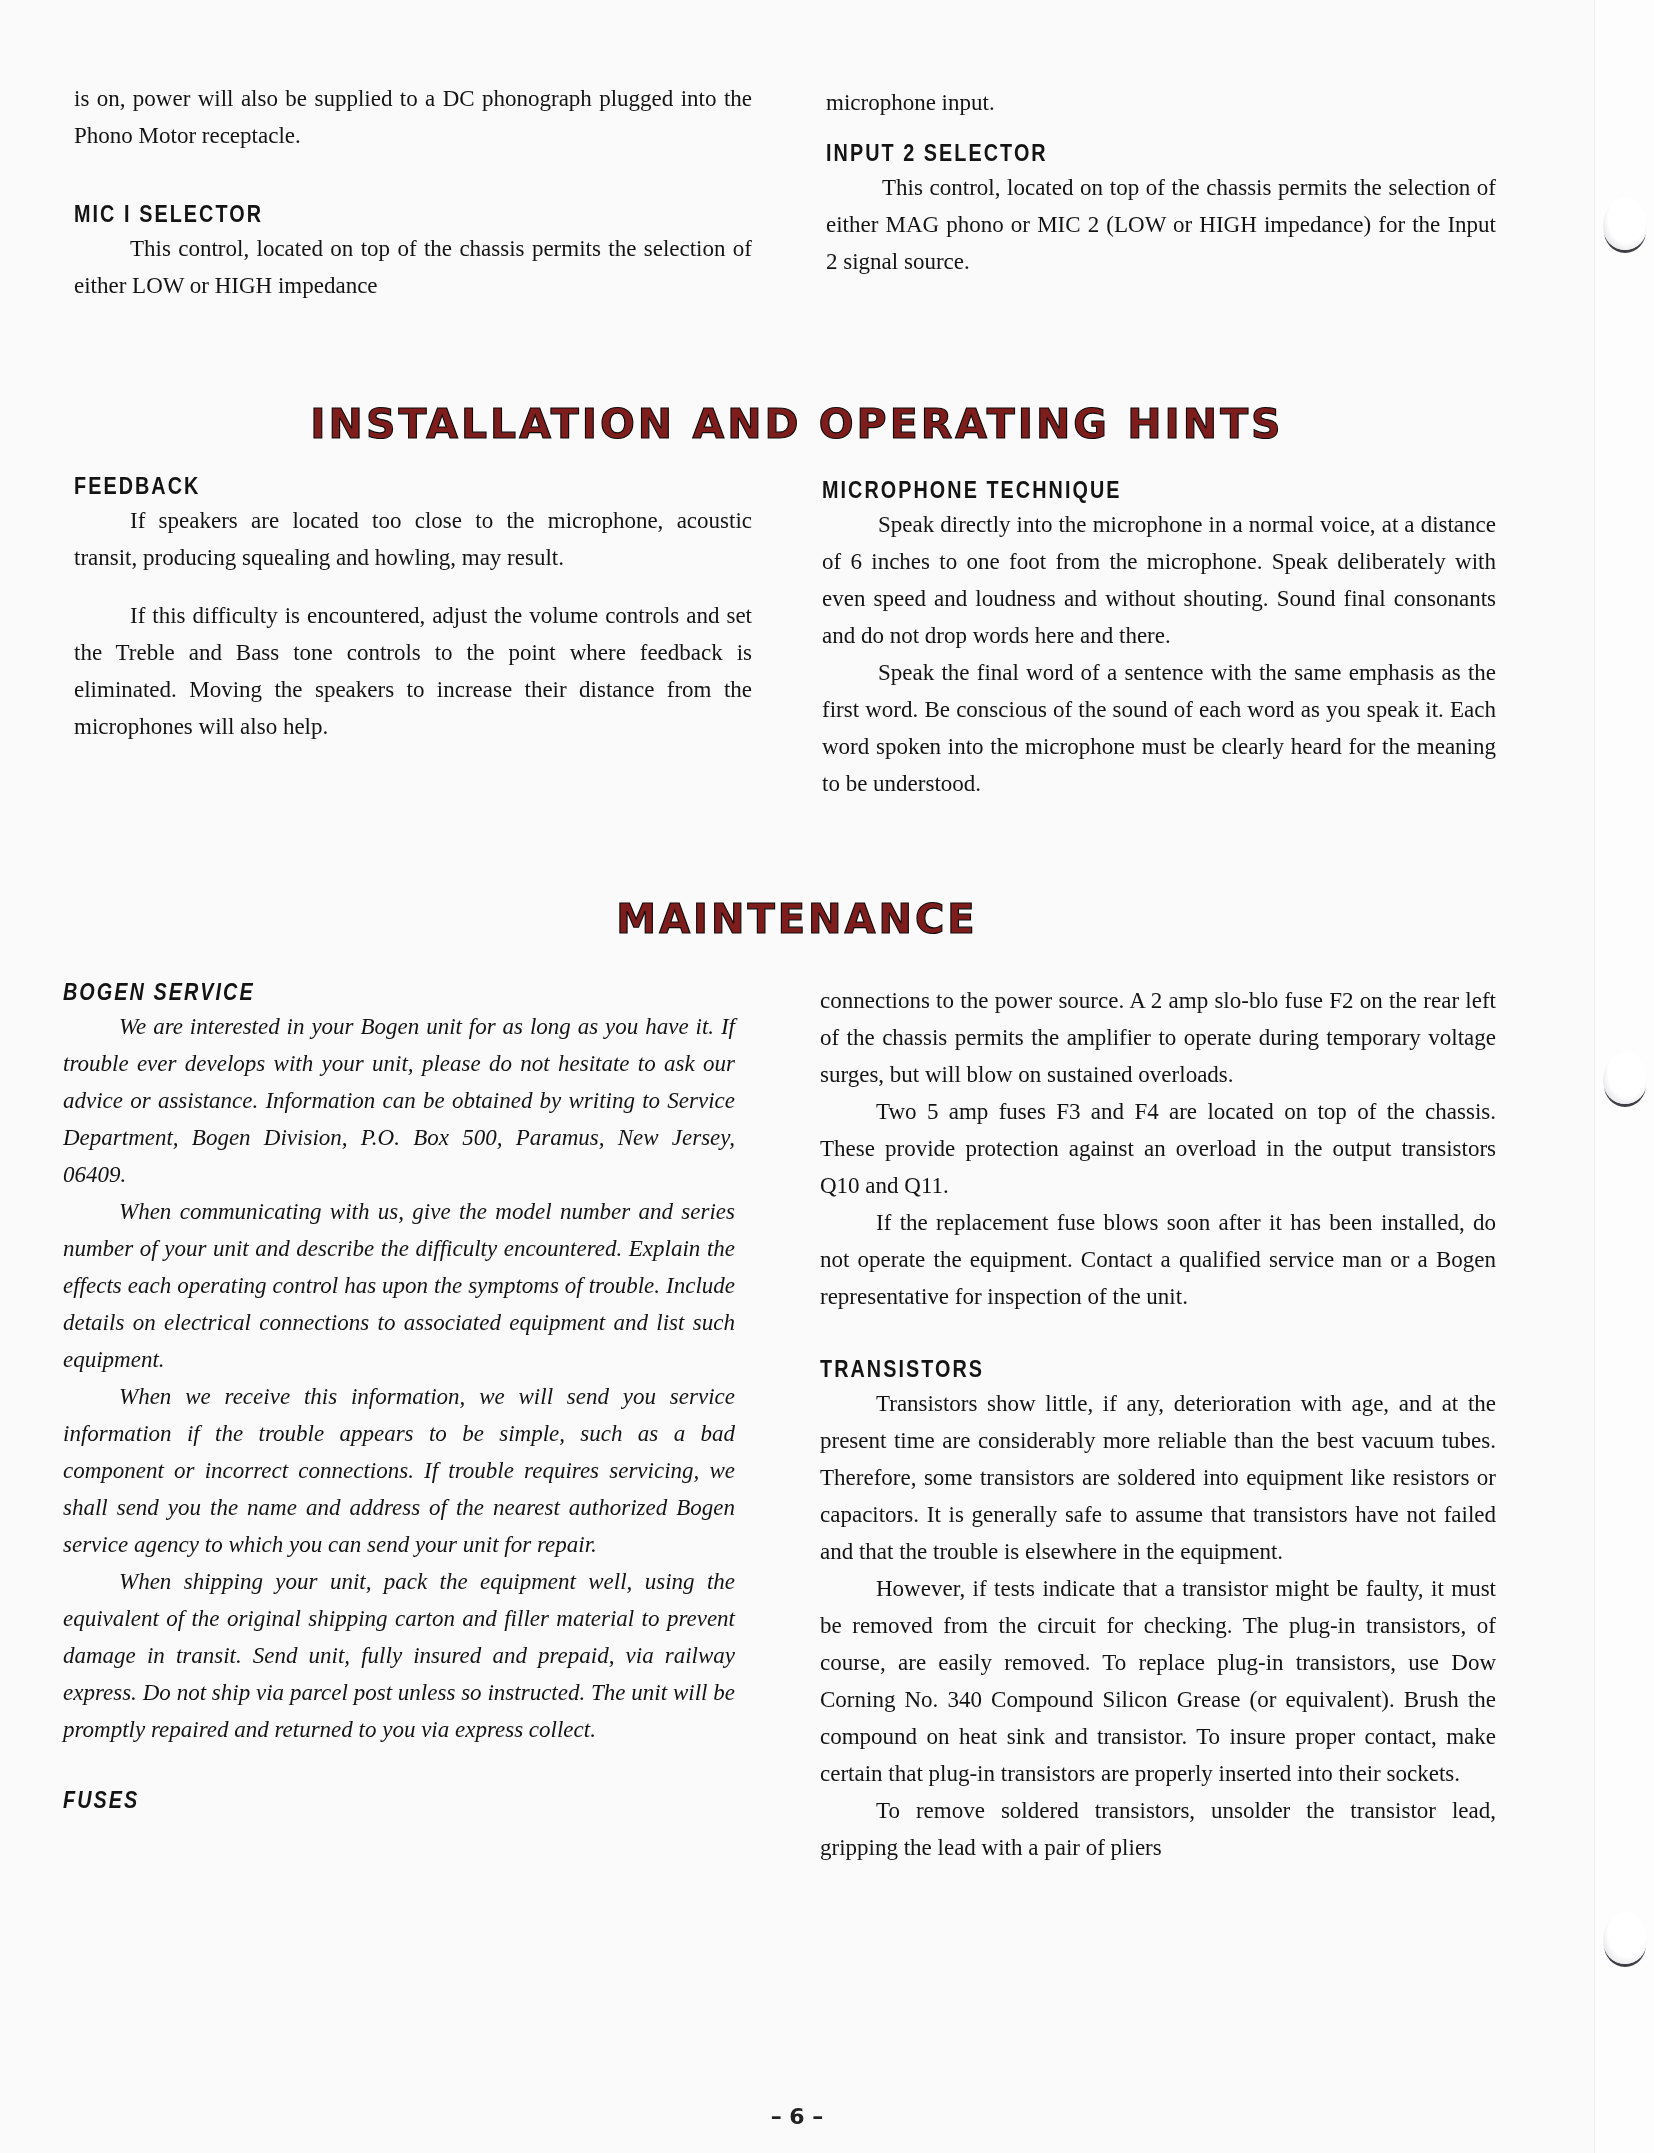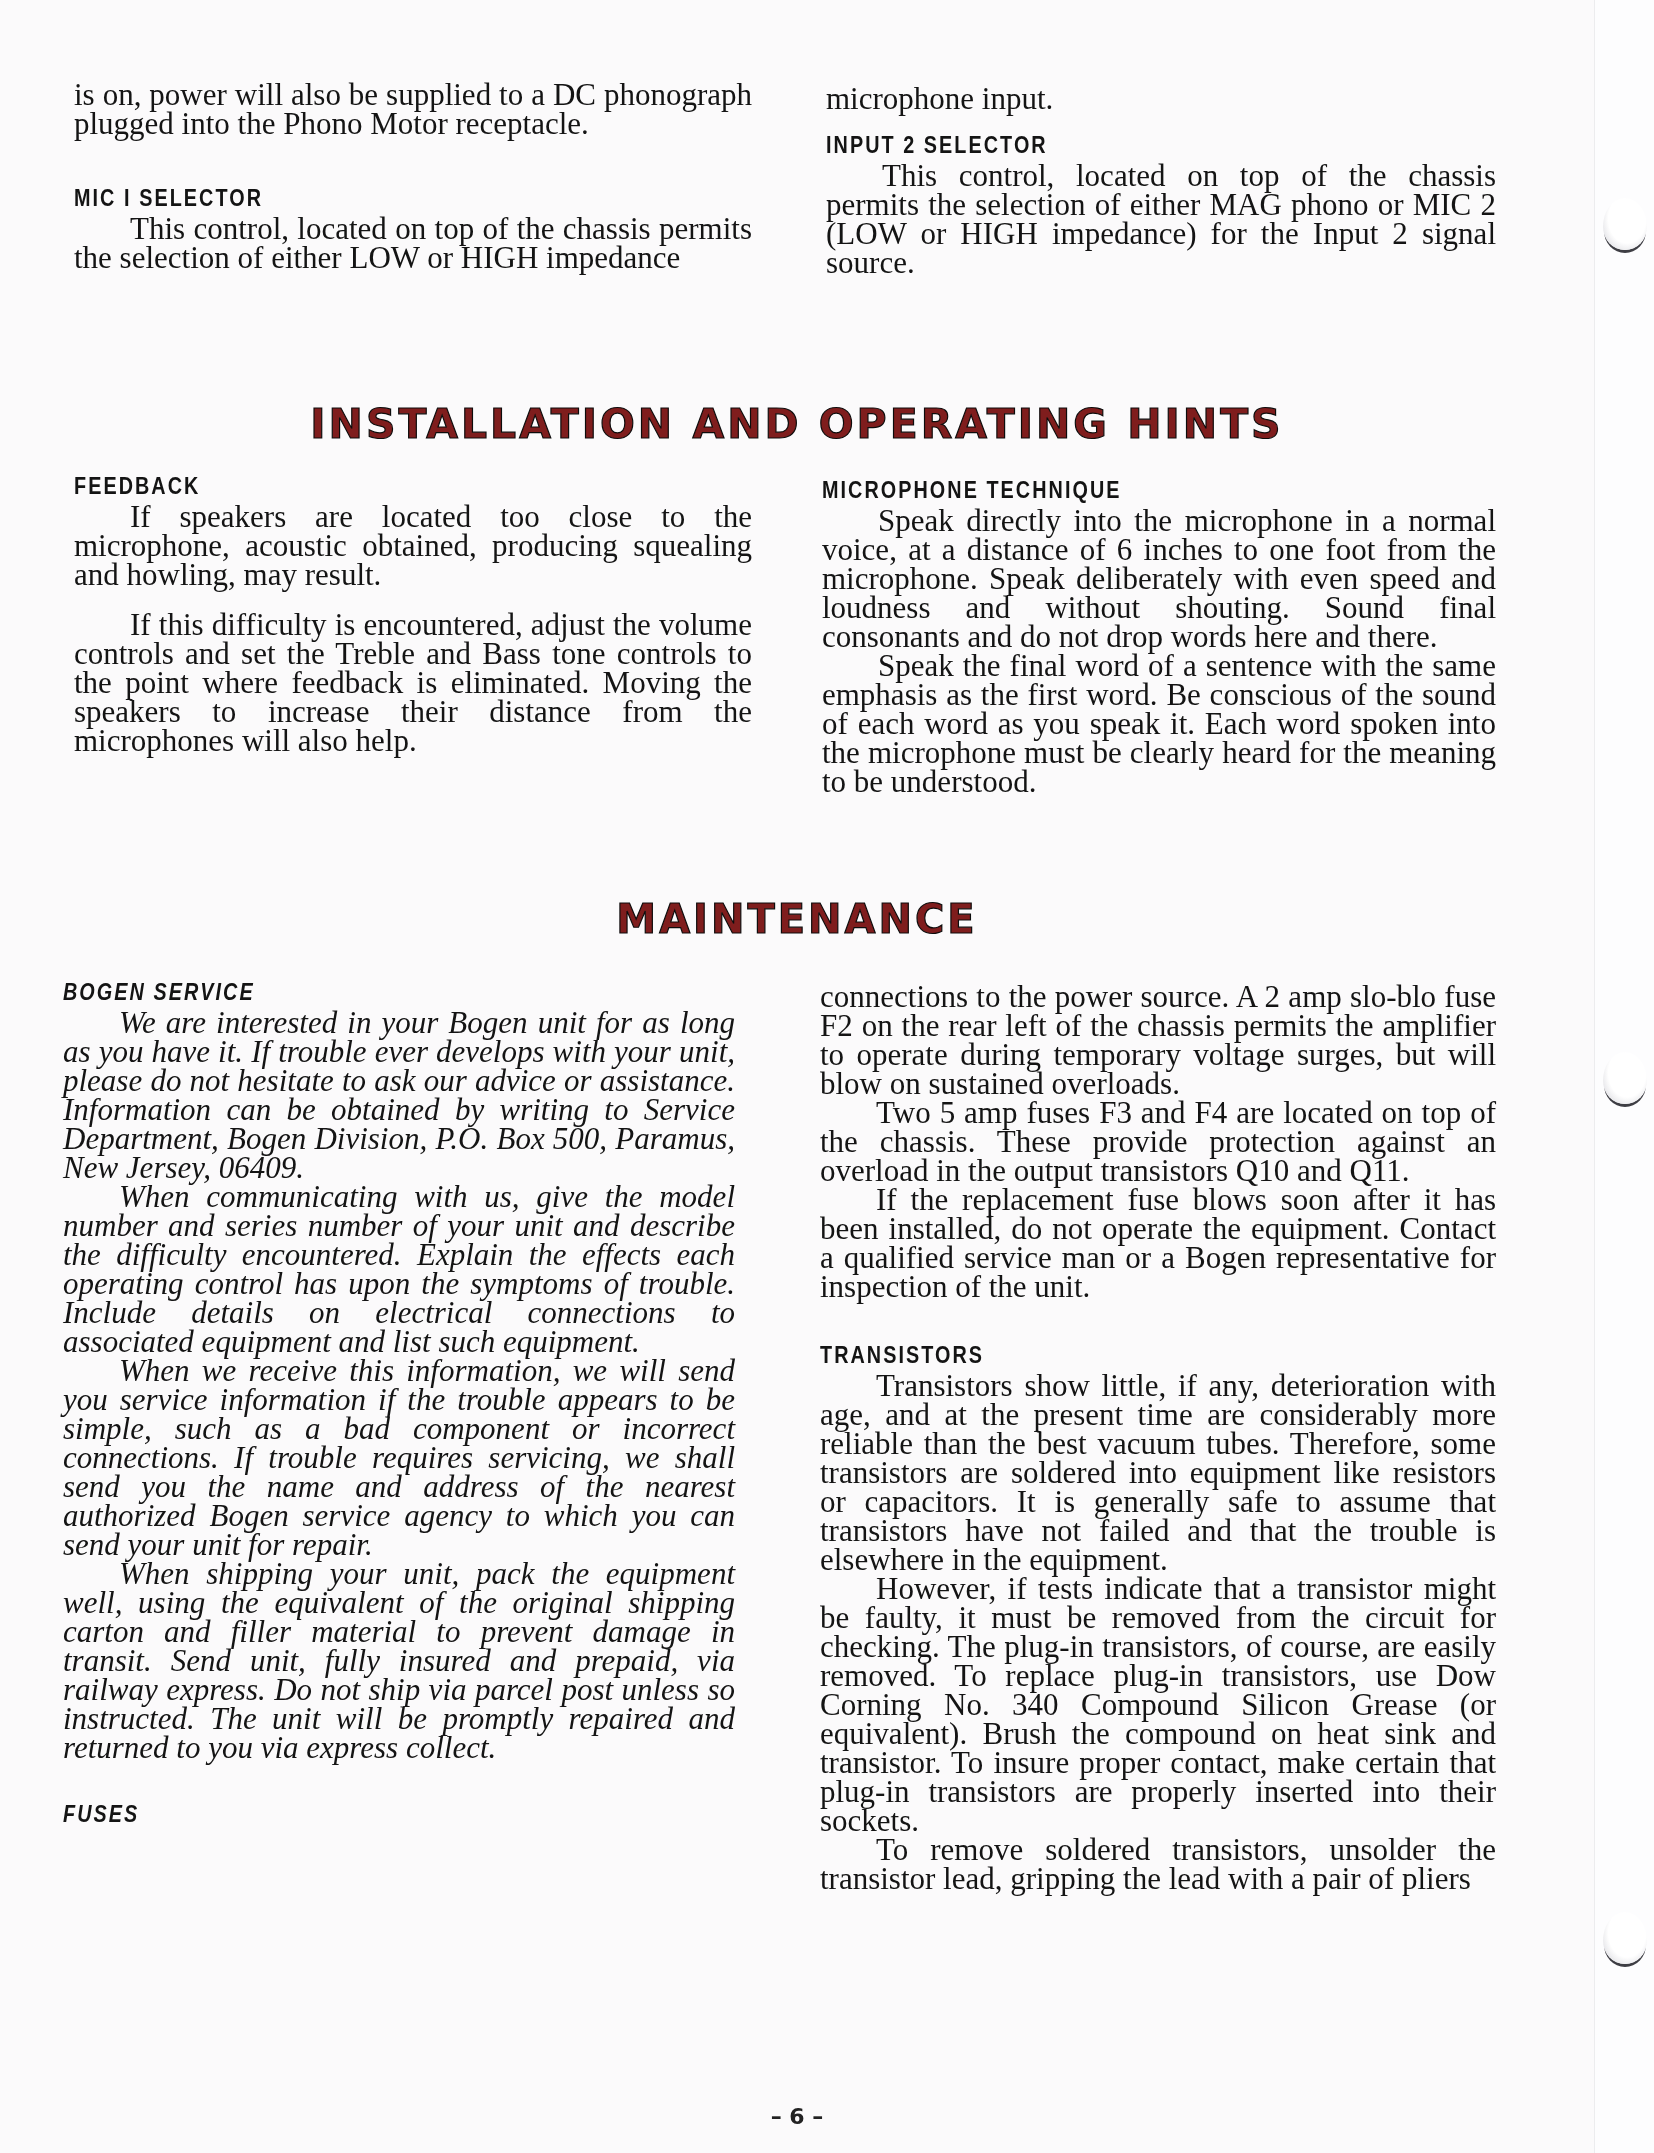--- a/index.html
+++ b/index.html
@@ -16,21 +16,21 @@
     background: #fdfdfe; border-left: 1px solid #ececee;
   }
   .punch-hole {
     position: absolute; left: 1603px; width: 44px; height: 52px;
     border-radius: 50% 50% 50% 50% / 55% 55% 45% 45%;
     background: radial-gradient(ellipse at 55% 40%, #ffffff 55%, #e9e9ec 75%, #6a6a6e 100%);
     box-shadow: 0 4px 0 -1px #3e3e44;
   }
   .col { position: absolute; width: 678px; }
   .p {
-    font-size: 31px; line-height: 29px; margin: 0;
+    font-size: 23px; line-height: 37px; margin: 0;
     text-align: justify; text-align-last: left;
   }
   .indent { text-indent: 56px; }
   .gap { margin-top: 21px; }
   .sub-heading {
     font-family: "Liberation Sans", "DejaVu Sans", sans-serif;
     font-weight: bold; font-size: 23px; letter-spacing: 2.4px;
     margin: 0; line-height: 32px;
     transform: scaleX(0.86); transform-origin: left center;
     white-space: nowrap;
@@ -65,21 +65,21 @@
 <div class="col" style="left:826px; top:84px; width:670px;">
   <p class="p">microphone input.</p>
   <h3 class="sub-heading" style="margin-top:16px">INPUT 2 SELECTOR</h3>
   <p class="p indent">This control, located on top of the chassis permits the selection of either MAG phono or MIC 2 (LOW or HIGH impedance) for the Input 2 signal source.</p>
 </div>
 
 <h1 class="main-heading" style="top:400px">INSTALLATION AND OPERATING HINTS</h1>
 
 <div class="col" style="left:74px; top:470px;">
   <h3 class="sub-heading">FEEDBACK</h3>
-  <p class="p indent">If speakers are located too close to the microphone, acoustic obtained, producing squealing and howling, may result.</p>
+  <p class="p indent">If speakers are located too close to the microphone, acoustic transit, producing squealing and howling, may result.</p>
   <p class="p indent gap">If this difficulty is encountered, adjust the volume controls and set the Treble and Bass tone controls to the point where feedback is eliminated. Moving the speakers to increase their distance from the microphones will also help.</p>
 </div>
 
 <div class="col" style="left:822px; top:474px; width:674px;">
   <h3 class="sub-heading">MICROPHONE TECHNIQUE</h3>
   <p class="p indent">Speak directly into the microphone in a normal voice, at a distance of 6 inches to one foot from the microphone. Speak deliberately with even speed and loudness and without shouting. Sound final consonants and do not drop words here and there.</p>
   <p class="p indent">Speak the final word of a sentence with the same emphasis as the first word. Be conscious of the sound of each word as you speak it. Each word spoken into the microphone must be clearly heard for the meaning to be understood.</p>
 </div>
 
 <h1 class="main-heading" style="top:896px; font-size:40px;text-align:center;">MAINTENANCE</h1>

